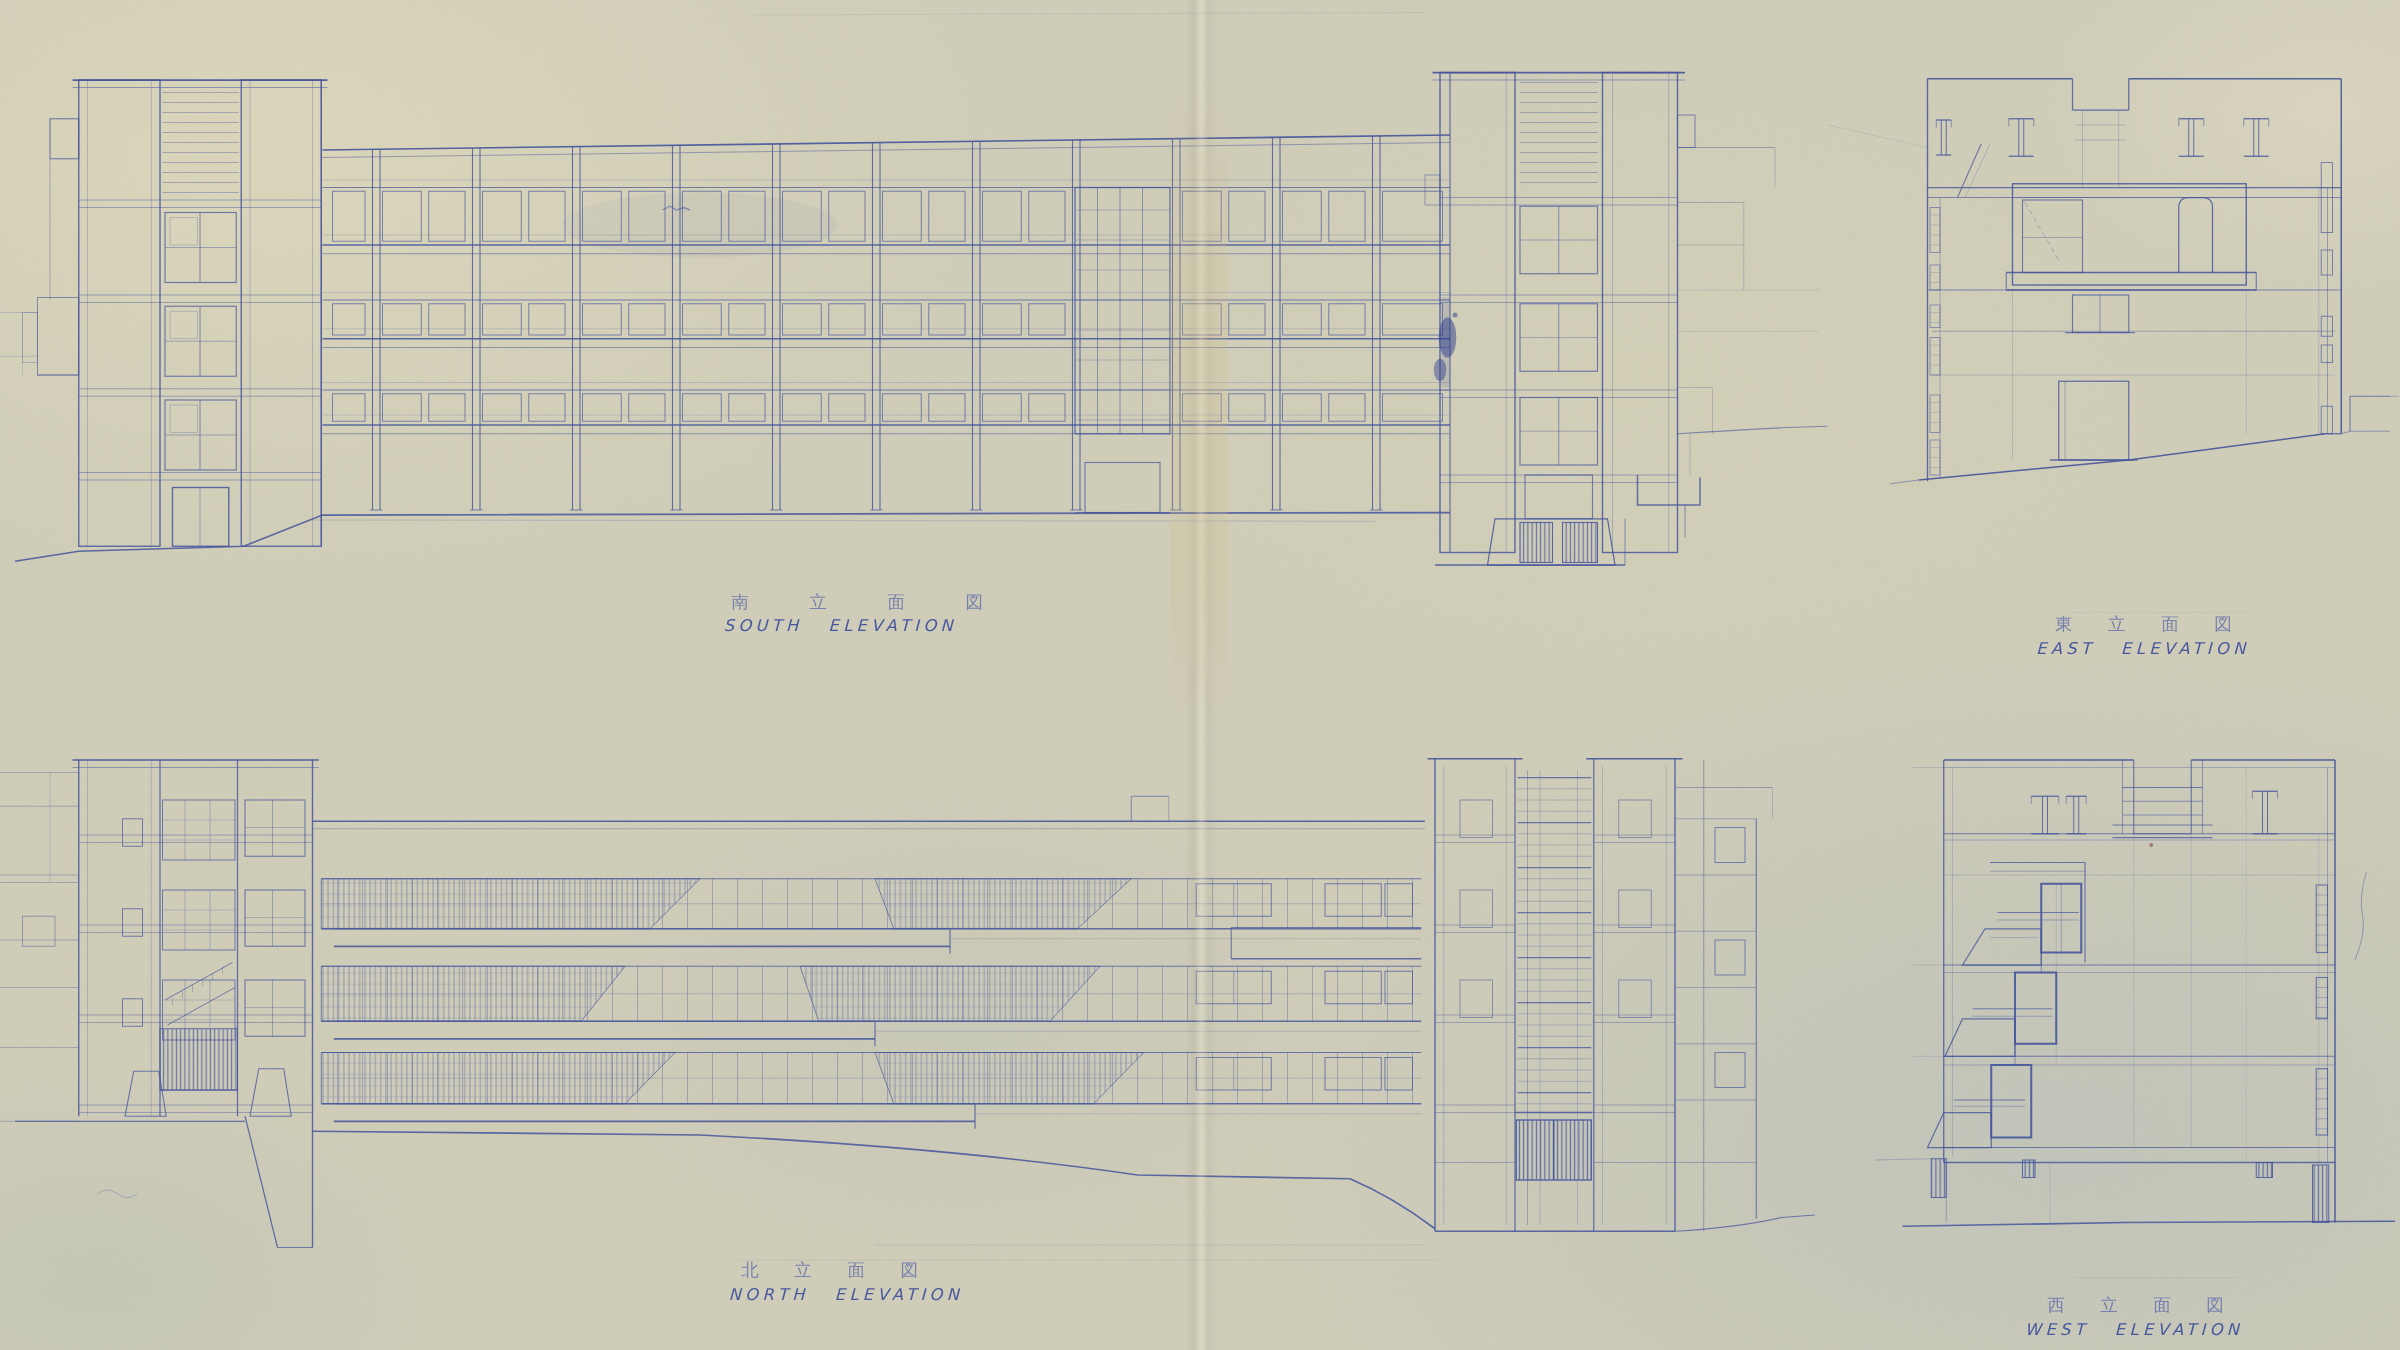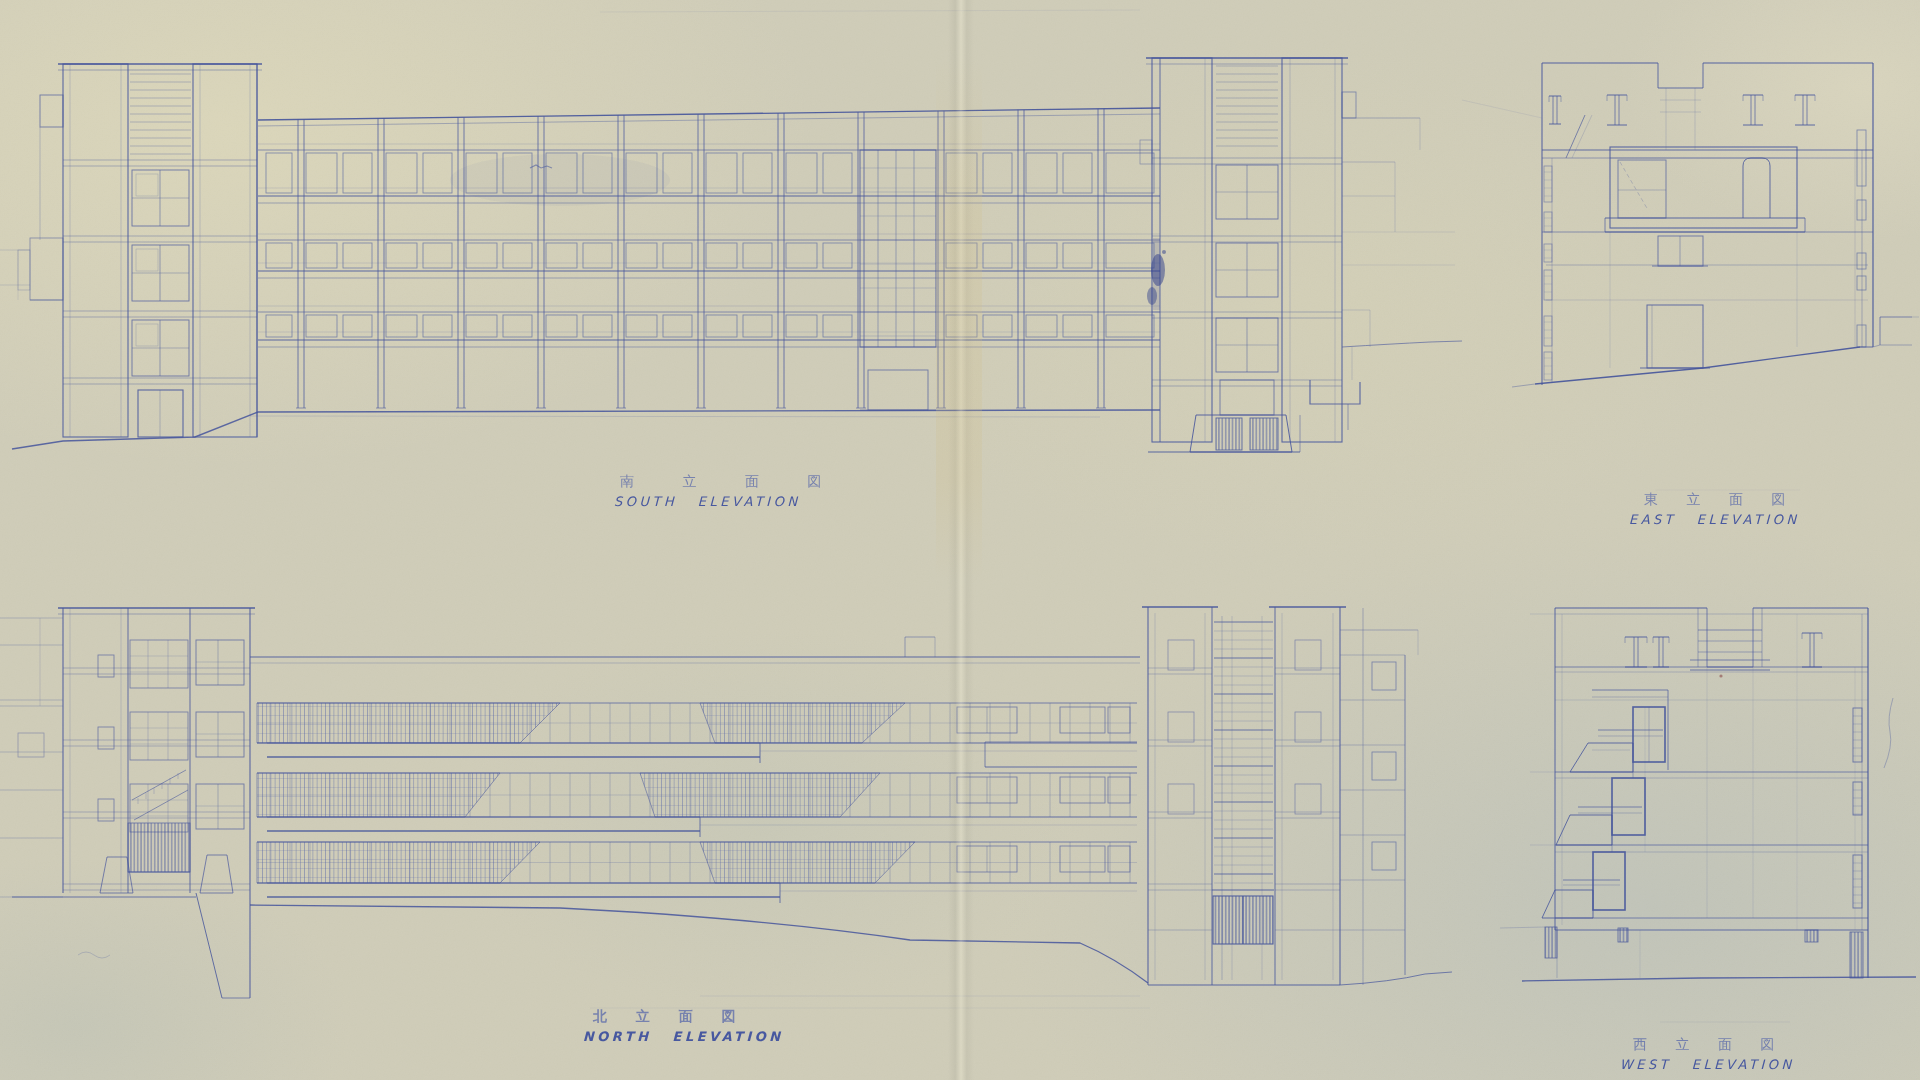--- a/index.html
+++ b/index.html
@@ -834,29 +834,29 @@
         <polyline points="1522,981 1700,978 1916,977" fill="none" stroke="#44549c" stroke-width="1.3" opacity="0.85"></polyline>
         <path d="M1893,698 q-6,20 -3,34 q3,14 -6,36" fill="none" stroke="#44549c" stroke-width="0.8" opacity="0.45"></path>
         <line x1="1660" y1="1022" x2="1790" y2="1022" stroke="#44549c" stroke-width="0.35" opacity="0.25"></line>
       </g>
     <rect x="0" y="0" width="1920" height="1080" filter="url(#grain)" opacity="0.55"></rect>
   </svg>
 
   <div class="crease"></div>
   <div class="crease-stain"></div>
 
-  <div class="caption" style="left:580px;top:473px;margin-left:35px;">
+  <div class="caption" style="left:580px;top:473px;">
     <span class="cap-jp jp-wide" style="padding-left:5px;">南 立 面 図</span>
     <span class="cap-en">SOUTH ELEVATION</span>
   </div>
   <div class="caption" style="left:1630px;top:471px;">
     <span class="cap-jp jp-mid" style="padding-left:14px;">東 立 面 図</span>
     <span class="cap-en">EAST ELEVATION</span>
   </div>
-  <div class="caption" style="left:584px;top:988px;font-weight:bold;">
+  <div class="caption" style="left:584px;top:988px;">
     <span class="cap-jp jp-mid" style="padding-left:9px;">北 立 面 図</span>
     <span class="cap-en">NORTH ELEVATION</span>
   </div>
-  <div class="caption" style="left:1621px;top:1016px;">
+  <div class="caption" style="left:1621px;top:1016px;text-align:center;">
     <span class="cap-jp jp-mid" style="padding-left:12px;">西 立 面 図</span>
     <span class="cap-en">WEST ELEVATION</span>
   </div>
 </div>
 
 </body></html>

